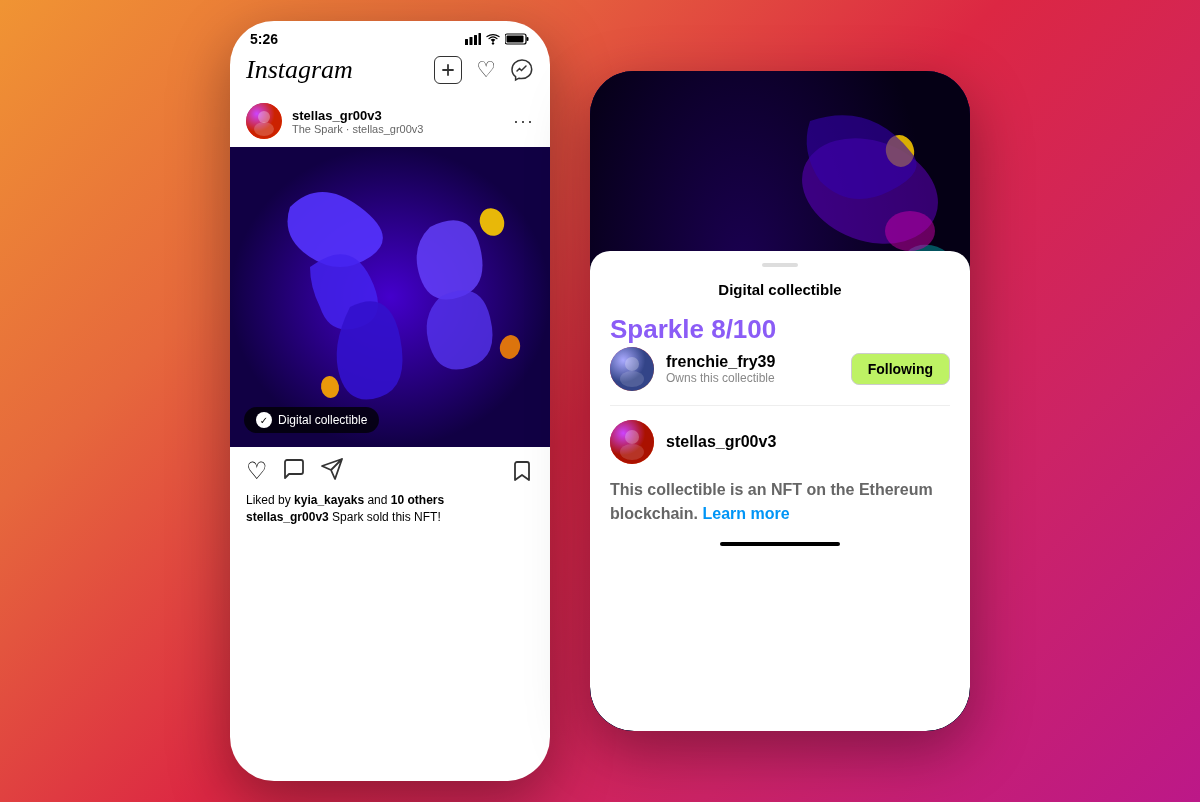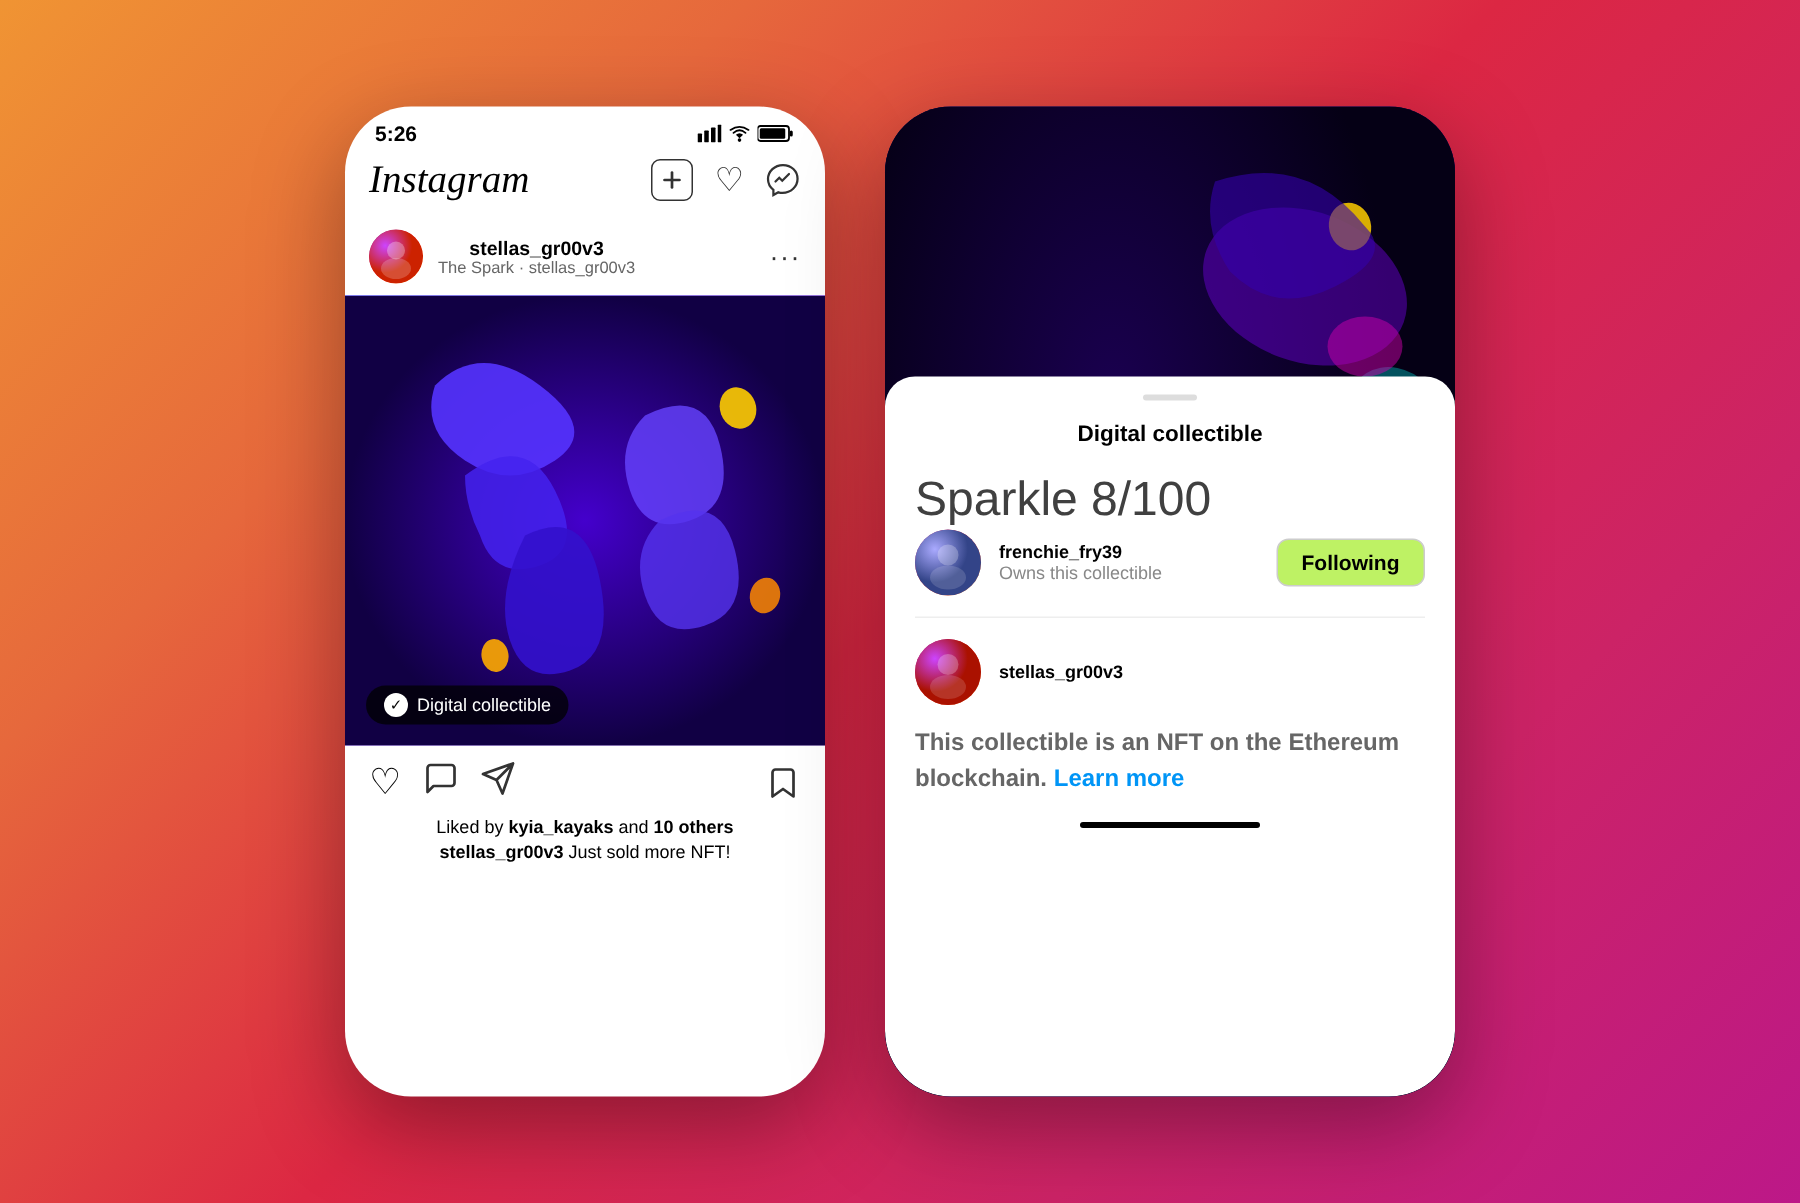--- a/index.html
+++ b/index.html
@@ -19,22 +19,21 @@
     .phone {
       background: #fff;
       border-radius: 44px;
       box-shadow: 0 20px 60px rgba(0,0,0,0.35);
       overflow: hidden;
       position: relative;
     }
 
     .phone-left {
       width: 320px;
-      height: 660px;
-      text-align: center;
+      height: 760px;
     }
 
     
     .status-bar {
       display: flex;
       justify-content: space-between;
       align-items: center;
       padding: 10px 20px 4px;
       font-size: 14px;
       font-weight: 600;
@@ -252,23 +251,23 @@
 
     .sheet-title {
       text-align: center;
       font-size: 15px;
       font-weight: 600;
       color: #000;
       margin-bottom: 16px;
     }
 
     .collectible-name {
-      font-size: 32px;
-      font-weight: 400;
-      color: #404040;
+      font-size: 26px;
+      font-weight: 700;
+      color: #8b5cf6;
       margin-bottom: 2px;
     }
 
     .collectible-subtitle {
       font-size: 14px;
       color: #888;
       margin-bottom: 14px;
     }
 
     .collectible-desc {
@@ -283,21 +282,21 @@
       align-items: center;
       gap: 12px;
       margin-bottom: 14px;
     }
 
     .collector-info {
       flex: 1;
     }
 
     .collector-name {
-      font-size: 12px;
+      font-size: 16px;
       font-weight: 600;
       color: #000;
     }
 
     .collector-role {
       font-size: 12px;
       color: #888;
     }
 
     .following-btn {
@@ -455,21 +454,21 @@
     <svg width="24" height="24" viewBox="0 0 24 24">
       <path d="M19 21l-7-5-7 5V5a2 2 0 0 1 2-2h10a2 2 0 0 1 2 2z" fill="none" stroke="#333" stroke-width="1.8" stroke-linejoin="round"></path>
     </svg>
   </div>
 
   <div class="post-info">
     <div class="liked-by">
       Liked by <span>kyia_kayaks</span> and <span>10 others</span>
     </div>
     <div class="caption">
-      <span class="username">stellas_gr00v3</span><span> Just sold more NFT!</span>
+      <span class="username">stellas_gr00v3</span><span> Spark sold this NFT!</span>
     </div>
   </div>
 </div>
 
 <div class="bg-card">
   <div class="bg-card-image">
     <svg width="380" height="660" viewBox="0 0 380 660" xmlns="http://www.w3.org/2000/svg">
       <defs>
         <radialGradient id="bgr" cx="40%" cy="30%">
           <stop offset="0%" stop-color="#1a0050"></stop>

